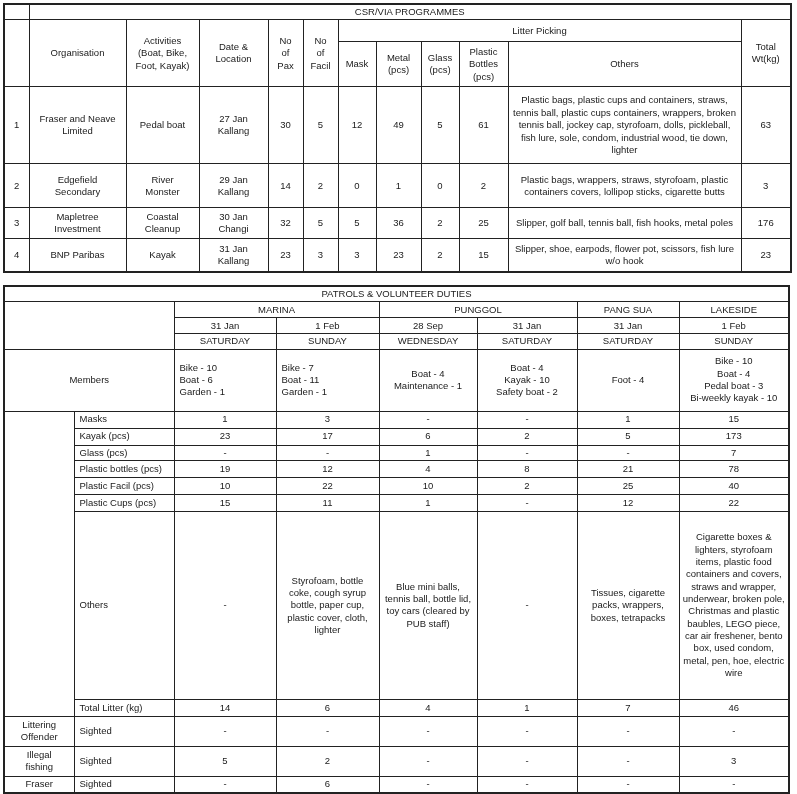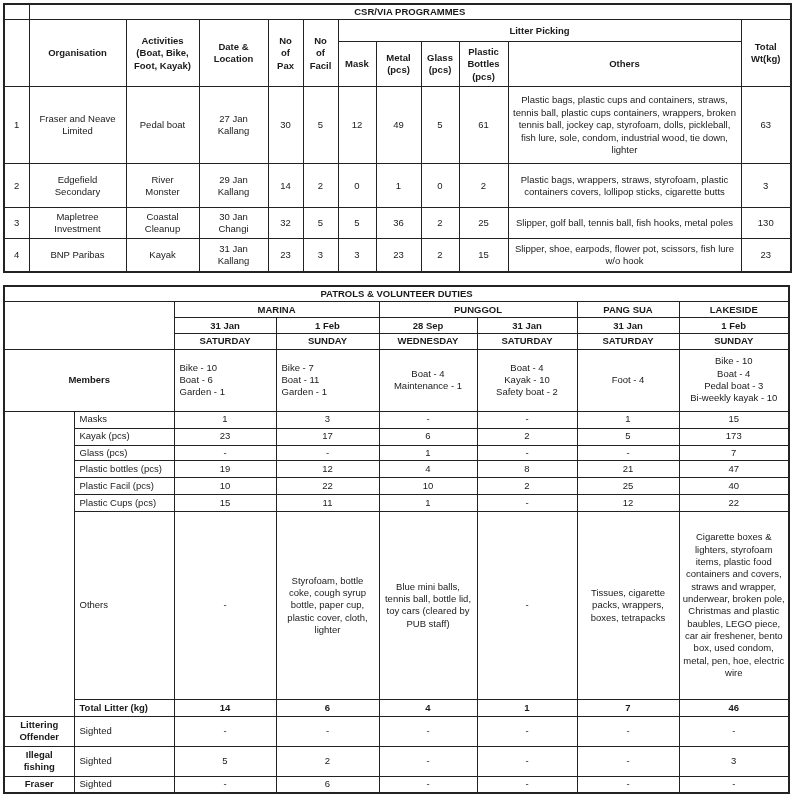--- a/index.html
+++ b/index.html
@@ -22,21 +22,21 @@
     border: 1px solid #222;
     font-size: 9.5px;
     line-height: 1.3;
     text-align: center;
     vertical-align: middle;
     padding: 1px 3px;
     white-space: pre-line;
     overflow: hidden;
     font-weight: normal;
   }
-  th, .bold { font-weight: bold; margin-left: 24px; }
+  th, .bold { font-weight: normal; margin-left: 24px; }
   .la { text-align: left; padding-left: 5px; }
   
   .h15{height:15px} .h16{height:16px} .h17{height:17px} .h22{height:22px}
   .h30{height:30px} .h31{height:31px} .h33{height:33px} .h44{height:44px}
   .h45{height:45px} .h62{height:62px} .h77{height:77px} .h188{height:188px}
 </style>
 </head>
 <body>
 
 <table id="csr-table">
@@ -129,21 +129,21 @@
 Cleanup</td>
     <td>30 Jan
 Changi</td>
     <td>32</td>
     <td>5</td>
     <td>5</td>
     <td>36</td>
     <td>2</td>
     <td>25</td>
     <td>Slipper, golf ball, tennis ball, fish hooks, metal poles</td>
-    <td>130</td>
+    <td>176</td>
   </tr>
   <tr class="h33">
     <td>4</td>
     <td>BNP Paribas</td>
     <td>Kayak</td>
     <td>31 Jan
 Kallang</td>
     <td>23</td>
     <td>3</td>
     <td>3</td>
@@ -241,21 +241,21 @@
     <td>-</td>
     <td>7</td>
   </tr>
   <tr class="h17">
     <td class="la">Plastic bottles (pcs)</td>
     <td>19</td>
     <td>12</td>
     <td>4</td>
     <td>8</td>
     <td>21</td>
-    <td>47</td>
+    <td>78</td>
   </tr>
   <tr class="h17">
     <td class="la">Plastic Facil (pcs)</td>
     <td>10</td>
     <td>22</td>
     <td>10</td>
     <td>2</td>
     <td>25</td>
     <td>40</td>
   </tr>

